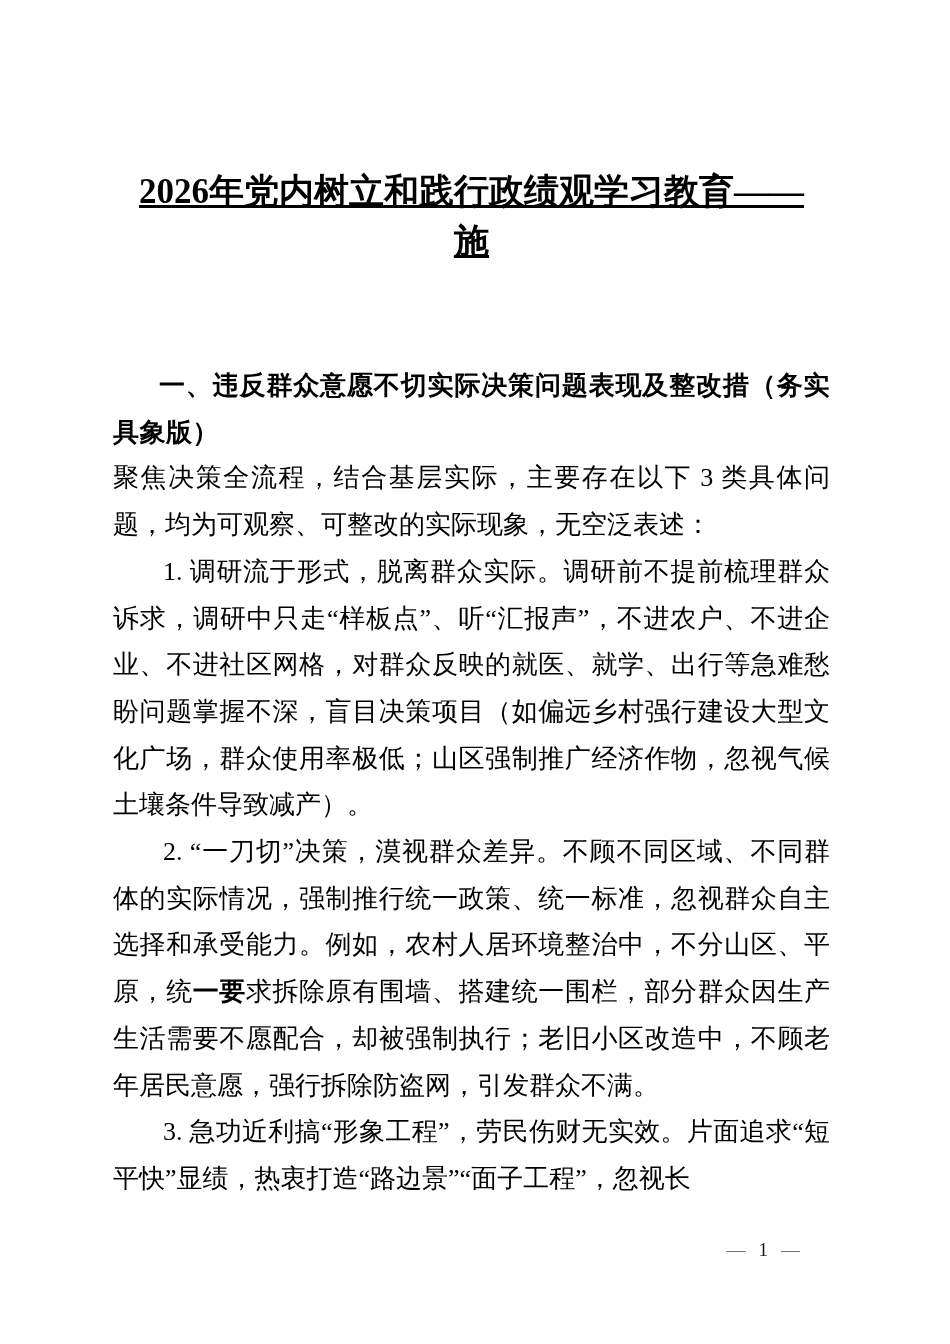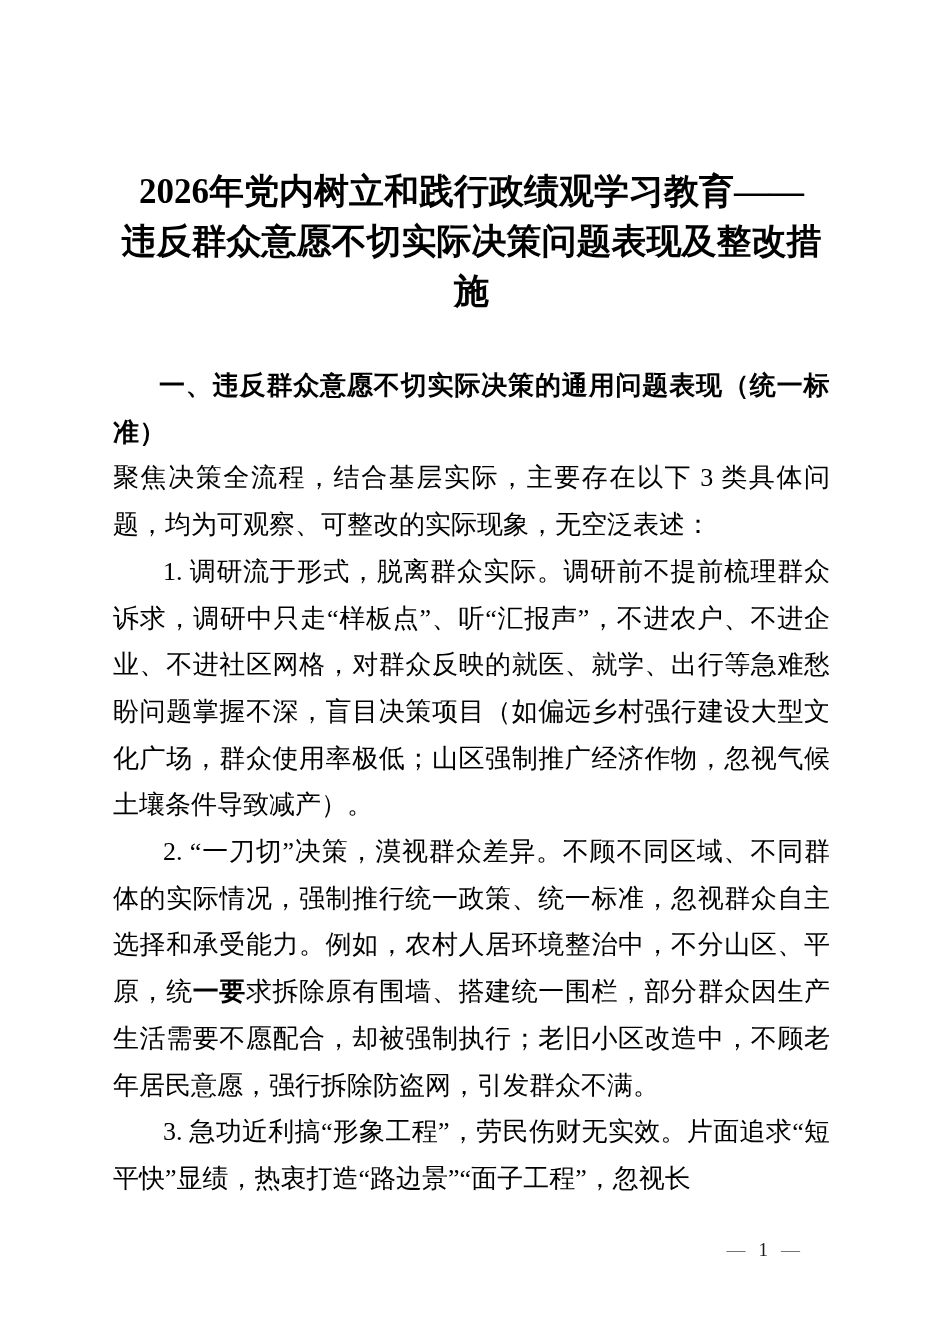--- a/index.html
+++ b/index.html
@@ -19,20 +19,21 @@
     position: absolute;
     left: 113px;
     top: 167px;
     width: 717px;
     text-align: center;
     font-family: "Liberation Serif", "DejaVu Serif", serif;
     font-weight: 700;
     font-size: 35px;
     line-height: 50px;
     color: #000000;
+    text-decoration: underline;
   }
   .doc-title .title-line {
     white-space: nowrap;
   }
   .doc-content {
     position: absolute;
     left: 113px;
     top: 362px;
     width: 717px;
     font-family: "Liberation Serif", "DejaVu Serif", serif;
@@ -79,26 +80,25 @@
     color: #1a1a1a;
   }
 </style>
 </head>
 <body>
 
 <div class="page">
 
   <div class="doc-title">
     <div class="title-line">2026年党内树立和践行政绩观学习教育——</div>
-    <div class="title-line">违反群众意愿不切实际决策问题表现及整改措</div>
     <div class="title-line">施</div>
   </div>
 
   <div class="doc-content">
-    <p class="section-heading">一、违反群众意愿不切实际决策的通用问题表现（统一标准）</p>
+    <p class="section-heading">一、违反群众意愿不切实际决策问题表现及整改措（务实具象版）</p>
     <p class="para-intro">聚焦决策全流程，结合基层实际，主要存在以下 3 类具体问题，均为可观察、可整改的实际现象，无空泛表述：</p>
     <p class="para-item">1. 调研流于形式，脱离群众实际。调研前不提前梳理群众诉求，调研中只走“样板点”、听“汇报声”，不进农户、不进企业、不进社区网格，对群众反映的就医、就学、出行等急难愁盼问题掌握不深，盲目决策项目（如偏远乡村强行建设大型文化广场，群众使用率极低；山区强制推广经济作物，忽视气候土壤条件导致减产）。</p>
     <p class="para-item"><span>2. “一刀切”决策，漠视群众差异。不顾不同区域、不同群体的实际情况，强制推行统一政策、统一标准，忽视群众自主选择和承受能力。例如，农村人居环境整治中，不分山区、平原，统</span><span class="bold-run">一要</span><span>求拆除原有围墙、搭建统一围栏，部分群众因生产生活需要不愿配合，却被强制执行；老旧小区改造中，不顾老年居民意愿，强行拆除防盗网，引发群众不满。</span></p>
     <p class="para-item">3. 急功近利搞“形象工程”，劳民伤财无实效。片面追求“短平快”显绩，热衷打造“路边景”“面子工程”，忽视长</p>
   </div>
 
   <div class="page-footer">
     <span class="footer-dash">—</span>
     <span class="footer-num">1</span>
     <span class="footer-dash">—</span>

